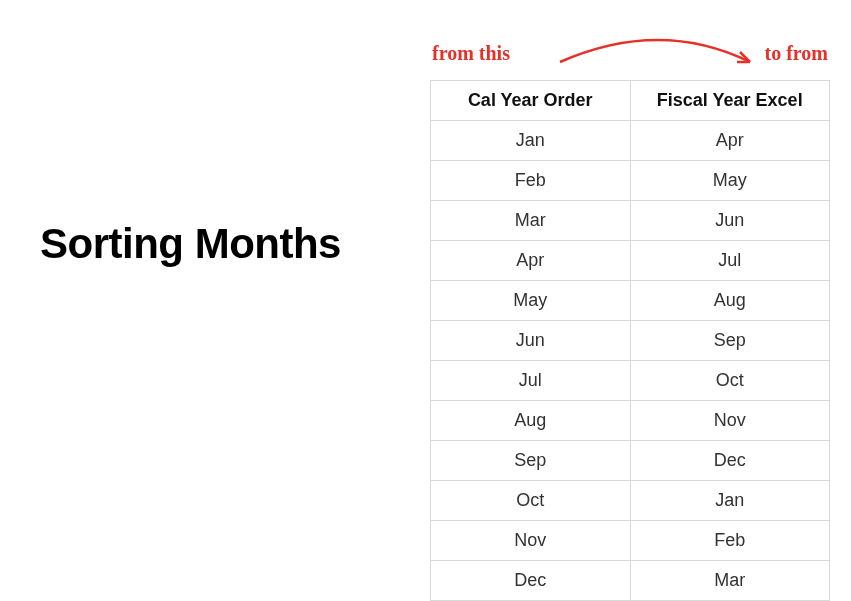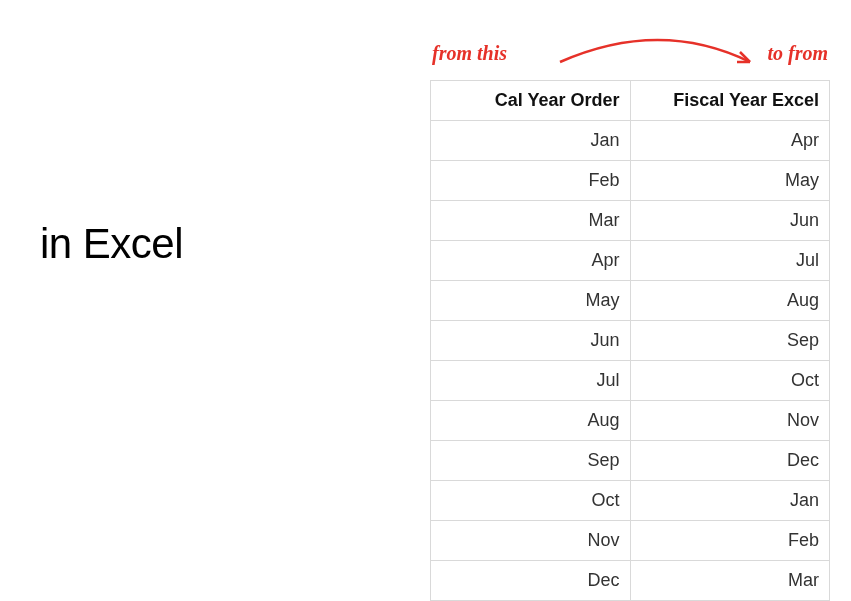--- a/index.html
+++ b/index.html
@@ -41,60 +41,59 @@
   }
   .annotation-row {
     position: relative;
     height: 36px;
     margin-bottom: 4px;
   }
   .from-label, .to-label {
     position: absolute;
     font-family: "Segoe Script", "Comic Sans MS", cursive;
     font-weight: bold;
-    font-style: italic;
     font-size: 20px;
     color: #e63129;
   }
   .from-label { left: 2px; top: 2px; }
   .to-label { right: 2px; top: 2px; }
   .arrow-svg {
     position: absolute;
     left: 120px;
     top: -10px;
     width: 220px;
     height: 50px;
   }
   table {
     border-collapse: collapse;
     width: 100%;
     background: #fff;
   }
   th, td {
     border: 1px solid #d9d9d9;
     padding: 8px 10px;
-    text-align: right;
+    text-align: center;
     font-size: 18px;
     color: #333;
     font-weight: 400;
     height: 40px;
   }
   th {
     font-weight: 700;
     color: #111;
     font-size: 18px;
   }
   col.c1 { width: 50%; }
   col.c2 { width: 50%; }
 </style>
 </head>
 <body>
 
 <div class="left-title">
-  <div class="light-line">in Excel</div>
+  <div class="bold-line">Sorting Months</div>
 </div>
 
 <div class="table-wrap">
   <div class="annotation-row">
     <span class="from-label">from this</span>
     <svg class="arrow-svg" viewBox="0 0 220 50">
       <path d="M 10 32 Q 110 -12 200 32" stroke="#e63129" stroke-width="2.5" fill="none"></path>
       <path d="M 200 32 L 190 22 M 200 32 L 187 32" stroke="#e63129" stroke-width="2.5" fill="none"></path>
     </svg>
     <span class="to-label">to from</span>

